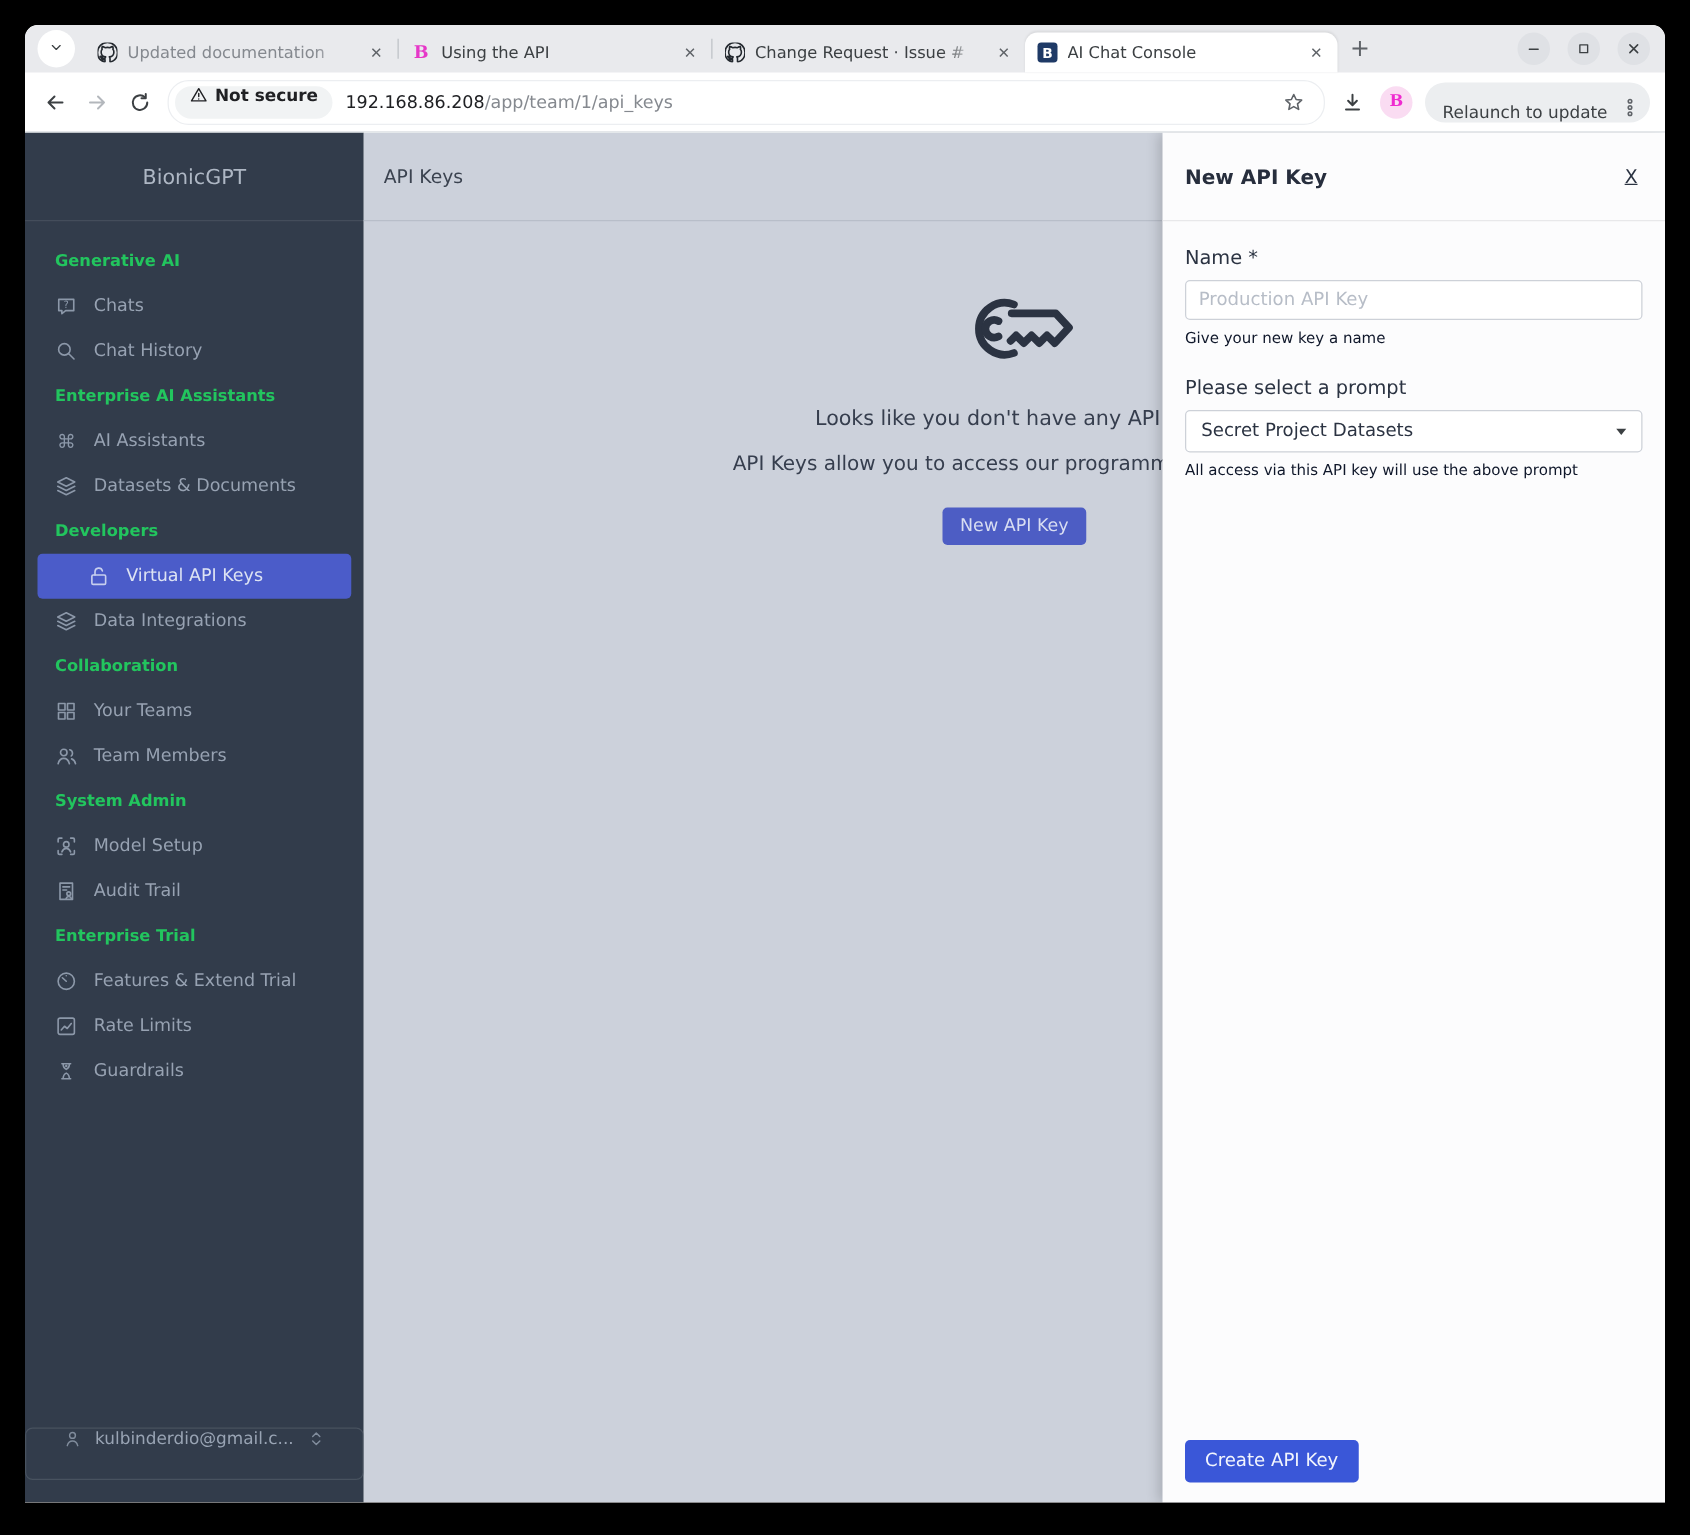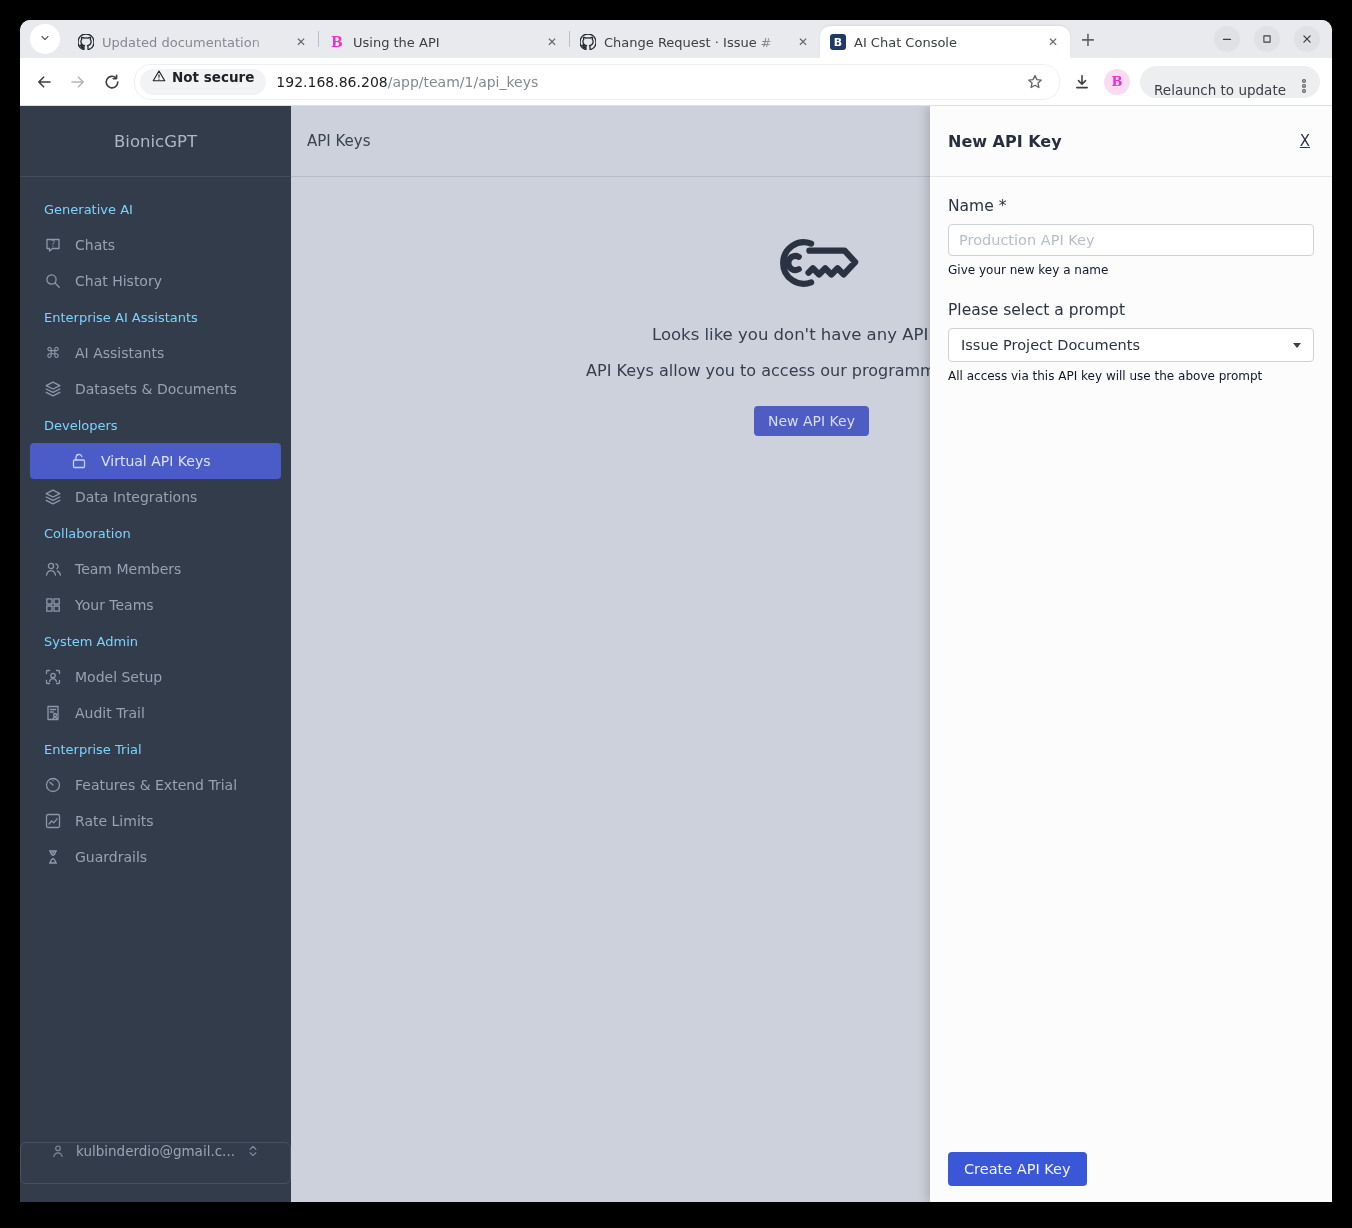--- a/index.html
+++ b/index.html
@@ -73,22 +73,22 @@
     height:32px;border-radius:16px;background:#eceef0;display:flex;align-items:flex-end;gap:8px;
     padding:0 6px 0 14px;color:#3c4043;font-size:13.5px;cursor:pointer;flex:none;
   }
   .relaunch .tool-icon{width:20px;color:#5f6368;}
   
   .content{position:relative;flex:1;display:flex;overflow:hidden;}
   .sidebar{width:271px;min-width:271px;background:#323c4b;display:flex;flex-direction:column;}
   .brand{height:70px;min-height:70px;display:flex;align-items:center;justify-content:center;
     color:#aeb7c4;font-size:16.5px;border-bottom:1px solid rgba(255,255,255,.09);}
   .nav{padding:14px 10px 0;flex:1;overflow:hidden;}
-  .nav-header{height:36px;display:flex;align-items:center;padding:0 14px;color:#7dd3fc;
-    font-size:13px;font-weight:normal;}
+  .nav-header{height:36px;display:flex;align-items:center;padding:0 14px;color:#22c55e;
+    font-size:13px;font-weight:bold;}
   .nav-item{height:36px;display:flex;align-items:center;gap:13px;padding:0 14px;color:#97a2b2;
     font-size:14px;border-radius:4px;cursor:pointer;white-space:nowrap;}
   .nav-item .nicon{width:18px;height:18px;color:#8c98a9;flex:none;display:flex;}
   .nav-item .nicon svg{width:18px;height:18px;}
   .nav-item.selected{background:#4b5cc9;color:#dde3f3;padding-left:40px;}
   .nav-item.selected .nicon{color:#c7cfee;}
   .user-box{margin:14px 0 18px;height:40px;border:1px solid #48525f;border-radius:6px;
     display:flex;align-items:flex-start;justify-content:center;gap:10px;color:#99a4b4;font-size:13.5px;cursor:pointer;}
   .user-box .nicon{width:16px;height:16px;color:#808c9c;display:flex;}
   .user-box .nicon svg{width:16px;height:16px;}
@@ -305,37 +305,37 @@
                 <path d="M2.2 9 9 12.4 15.8 9"></path>
                 <path d="M2.2 12.4 9 15.8 15.8 12.4"></path>
               </svg>
             </span>
             <span>Data Integrations</span>
           </div>
           <div class="nav-header">Collaboration</div>
           <div class="nav-item">
             <span class="nicon">
               <svg viewBox="0 0 18 18">
-                <circle cx="7" cy="6" r="2.6"></circle>
-                <path d="M2.5 15c.7-2.9 2.5-4.3 4.5-4.3s3.8 1.4 4.5 4.3"></path>
-                <path d="M11.8 3.8c1.3.3 2.2 1.4 2.2 2.8 0 .9-.4 1.7-1 2.2M13.3 11.1c1.7.5 2.7 1.9 3.1 3.9"></path>
-              </svg>
-            </span>
-            <span>Team Members</span>
-          </div>
-          <div class="nav-item">
-            <span class="nicon">
-              <svg viewBox="0 0 18 18">
                 <rect x="2.8" y="2.8" width="5.2" height="5.2"></rect>
                 <rect x="10" y="2.8" width="5.2" height="5.2"></rect>
                 <rect x="2.8" y="10" width="5.2" height="5.2"></rect>
                 <rect x="10" y="10" width="5.2" height="5.2"></rect>
               </svg>
             </span>
             <span>Your Teams</span>
+          </div>
+          <div class="nav-item">
+            <span class="nicon">
+              <svg viewBox="0 0 18 18">
+                <circle cx="7" cy="6" r="2.6"></circle>
+                <path d="M2.5 15c.7-2.9 2.5-4.3 4.5-4.3s3.8 1.4 4.5 4.3"></path>
+                <path d="M11.8 3.8c1.3.3 2.2 1.4 2.2 2.8 0 .9-.4 1.7-1 2.2M13.3 11.1c1.7.5 2.7 1.9 3.1 3.9"></path>
+              </svg>
+            </span>
+            <span>Team Members</span>
           </div>
           <div class="nav-header">System Admin</div>
           <div class="nav-item">
             <span class="nicon">
               <svg viewBox="0 0 18 18">
                 <path d="M2.5 5.5v-2a1 1 0 0 1 1-1h2M12.5 2.5h2a1 1 0 0 1 1 1v2M15.5 12.5v2a1 1 0 0 1-1 1h-2M5.5 15.5h-2a1 1 0 0 1-1-1v-2"></path>
                 <circle cx="9" cy="7.5" r="2.2"></circle>
                 <path d="M5.5 13.5c.8-1.9 2-2.8 3.5-2.8s2.7.9 3.5 2.8"></path>
               </svg>
             </span>
@@ -414,21 +414,21 @@
         <div class="panel-header">
           <span class="panel-title">New API Key</span>
           <span class="panel-close">X</span>
         </div>
         <div class="panel-body">
           <div class="form-label">Name *</div>
           <input class="text-input" type="text" placeholder="Production API Key" style="">
           <div class="helper">Give your new key a name</div>
           <div class="form-label prompt-label">Please select a prompt</div>
           <div class="select">
-            <span>Issue Project Documents</span>
+            <span>Secret Project Datasets</span>
             <span class="select-caret"></span>
           </div>
           <div class="helper">All access via this API key will use the above prompt</div>
         </div>
         <div class="panel-footer">
           <button class="submit-btn">Create API Key</button>
         </div>
       </div>
     </div>
 

